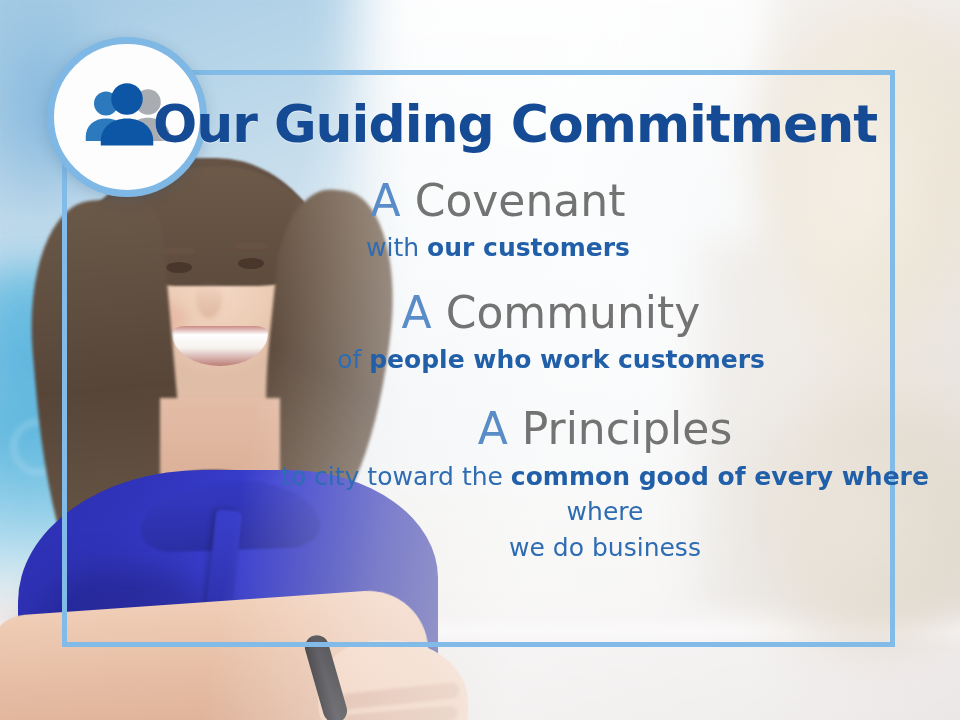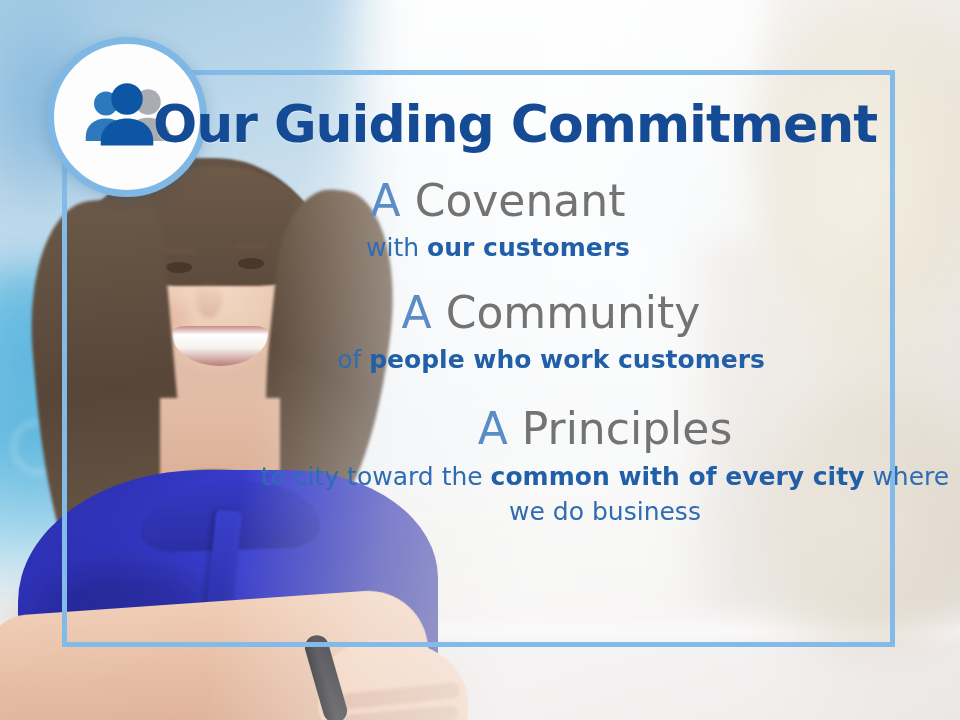--- a/index.html
+++ b/index.html
@@ -390,19 +390,19 @@
         <span>of </span><b>people who work customers</b><span></span><br>
       </div>
     </div>
 
     <div class="block b3">
       <div class="headline">
         <span class="art">A</span>
         <span class="word">Principles</span>
       </div>
       <div class="sub">
-        <span>to city toward the </span><b>common with of every city</b><span> where</span><br>
+        <span>to city toward the </span><b>common good of every where</b><span> where</span><br>
         <span>we do business</span>
       </div>
     </div>
 
   </div>
 </div>
 
 </body></html>

